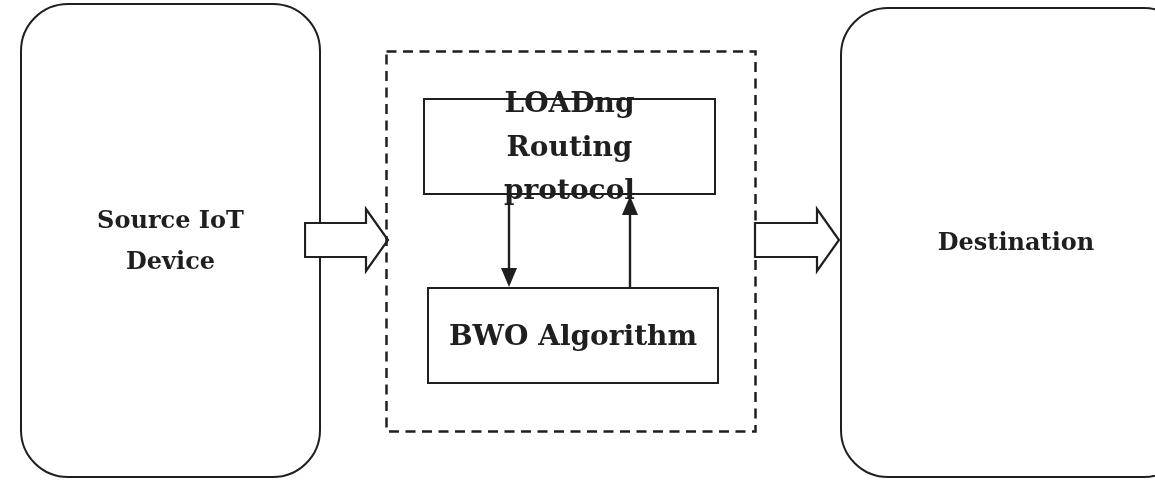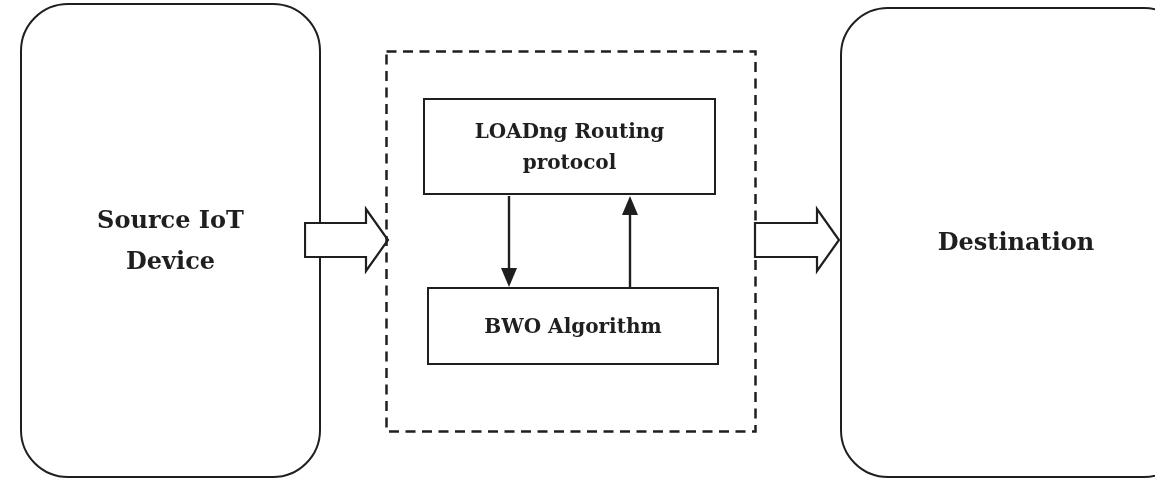--- a/index.html
+++ b/index.html
@@ -44,23 +44,23 @@
   .inner-box{
     position:absolute;
     border:2.5px solid var(--stroke);
     background:var(--bg);
     display:flex;
     align-items:center;
     justify-content:center;
     text-align:center;
   }
   .box-protocol{left:423px;top:98px;width:293px;height:97px;}
-  .box-algorithm{left:427px;top:287px;width:292px;height:78px;}
+  .box-algorithm{left:427px;top:287px;width:292px;height:97px;}
   .inner-label{
-    font-size:20px;
+    font-size:28px;
     font-weight:bold;
     line-height:1.55;
     text-align:center;
   }
   .box-protocol .inner-label{width:255px;}
   .arrow-svg{position:absolute;display:block;}
   .arr-left{left:304px;top:204px;}
   .arr-right{left:753px;top:204px;}
   .arr-down{left:498px;top:194px;}
   .arr-up{left:619px;top:194px;}

